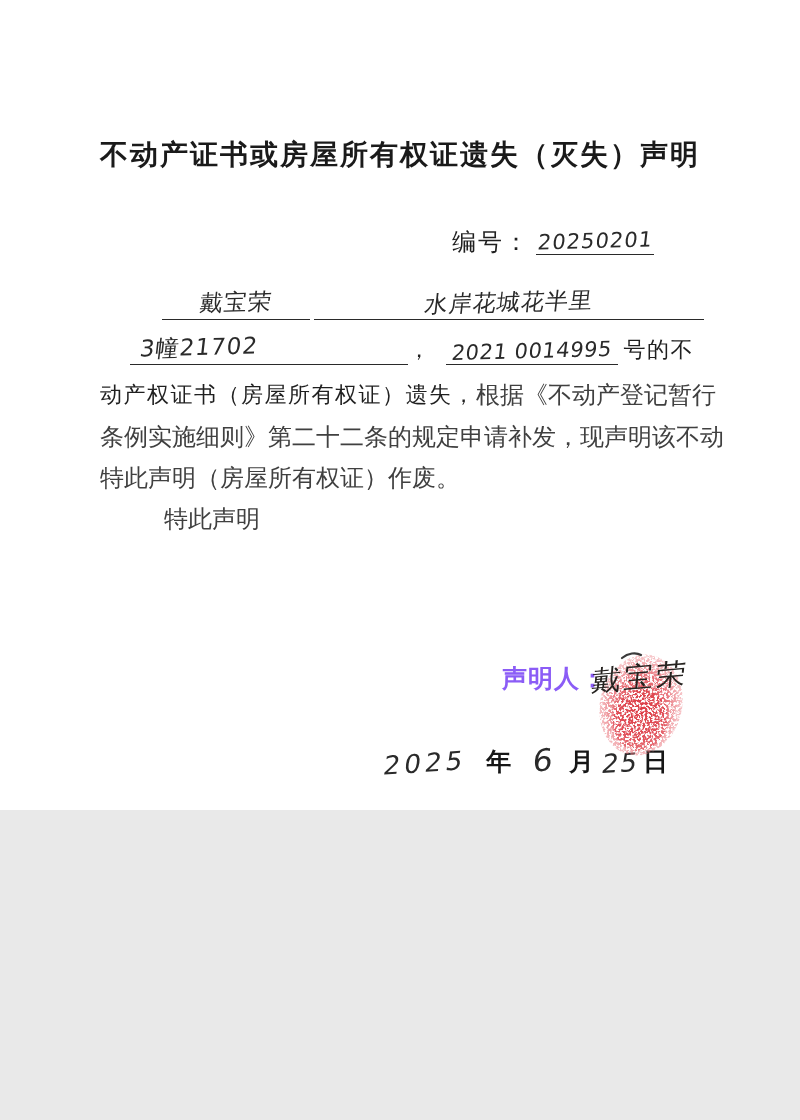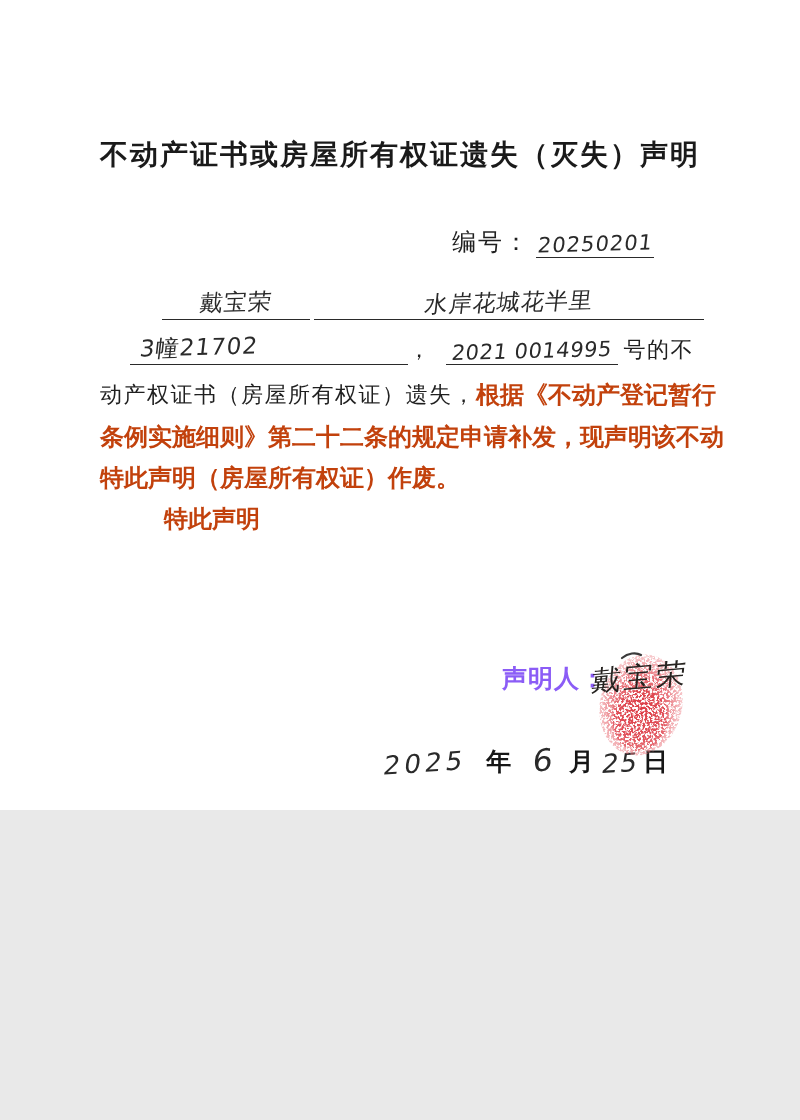--- a/index.html
+++ b/index.html
@@ -14,21 +14,21 @@
   }
   .title{
     position:absolute;top:136px;left:0;width:800px;
     text-align:center;
     font-family:"Liberation Serif","DejaVu Serif",serif;
     font-weight:700;font-size:28px;letter-spacing:2px;
     color:#1a1a1a;
   }
   .serial-row{
     position:absolute;top:226px;left:452px;
-    display:flex;align-items:flex-end;
+    display:flex;align-items:center;
   }
   .serial-label{font-size:24px;letter-spacing:2px;}
   .serial-slot{
     display:inline-block;width:118px;margin-left:6px;
     border-bottom:1.6px solid #2a2a2a;
     text-align:center;padding-bottom:1px;
   }
   
   .hw{
     display:inline-block;
@@ -47,22 +47,22 @@
   .l3{top:90px;}
   .l4{top:132px;}
   .l5{top:173px;}
   .l6{top:214px;}
   .serif-run{
     font-family:"Liberation Serif","DejaVu Serif",serif;
     font-size:22px;letter-spacing:1.5px;line-height:30px;
   }
   .bold-run{
     font-family:"Liberation Sans","DejaVu Sans",sans-serif;
-    font-weight:700;font-size:24px;letter-spacing:0;line-height:30px;
-    color:#c2410c;
+    font-weight:400;font-size:24px;letter-spacing:0;line-height:30px;
+    color:#404040;
   }
   .uline{
     display:inline-flex;align-items:flex-end;justify-content:center;
     border-bottom:1.6px solid #2a2a2a;height:30px;padding-bottom:1px;
   }
   .name-slot{margin-left:62px;width:148px;}
   .addr1-slot{flex:1;margin-left:4px;}
   .addr2-slot{margin-left:30px;width:268px;justify-content:flex-start;padding-left:10px;}
   .cert-slot{width:172px;margin-left:14px;}
   .hw-entry{font-size:23px;letter-spacing:1px;}

